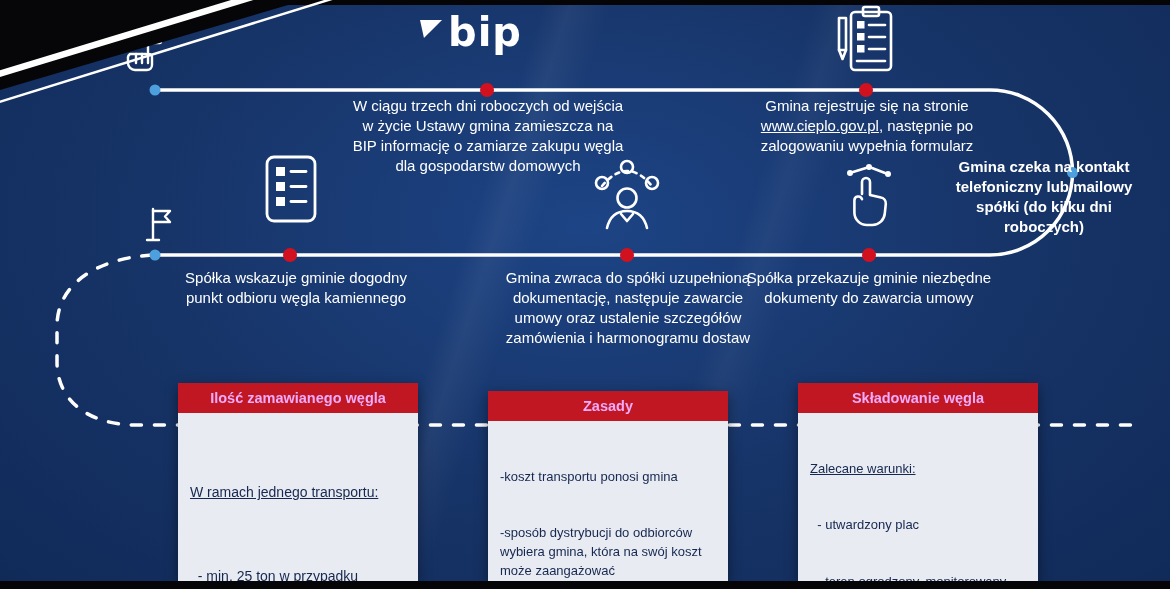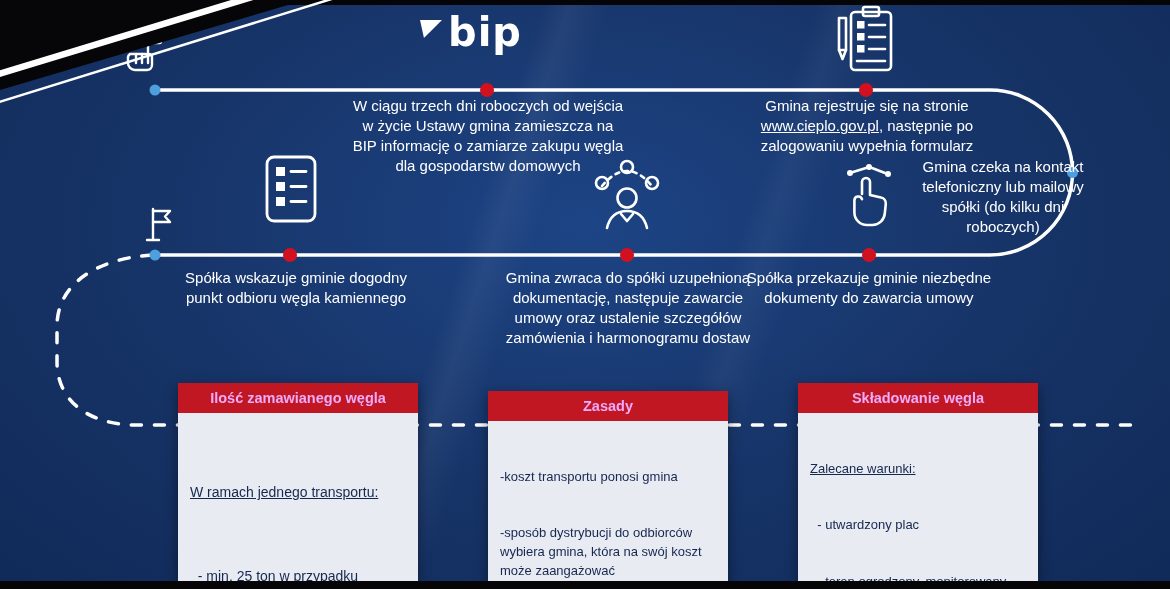--- a/index.html
+++ b/index.html
@@ -136,21 +136,21 @@
       <line x1="5" y1="36" x2="17" y2="36"></line>
     </svg>
   </div>
 
   <div class="step" style="left:352px; top:96px; width:272px;">W ciągu trzech dni roboczych od wejścia w życie Ustawy gmina zamieszcza na BIP informację o zamiarze zakupu węgla dla gospodarstw domowych</div>
 
   <div class="step" style="left:756px; top:96px; width:222px;">
     <span>Gmina rejestruje się na stronie </span><span class="u">www.cieplo.gov.pl</span><span>, następnie po zalogowaniu wypełnia formularz</span>
   </div>
 
-  <div class="step" style="left:911px; top:157px; width:184px;">Gmina czeka na kontakt telefoniczny lub mailowy spółki (do kilku dni roboczych)</div>
+  <div class="step" style="left:952px; top:157px; width:184px;font-weight:bold;">Gmina czeka na kontakt telefoniczny lub mailowy spółki (do kilku dni roboczych)</div>
 
   <div class="step" style="left:175px; top:268px; width:242px;">Spółka wskazuje gminie dogodny punkt odbioru węgla kamiennego</div>
 
   <div class="step" style="left:500px; top:268px; width:256px;">Gmina zwraca do spółki uzupełnioną dokumentację, następuje zawarcie umowy oraz ustalenie szczegółów zamówienia i harmonogramu dostaw</div>
 
   <div class="step" style="left:740px; top:268px; width:258px;">Spółka przekazuje gminie niezbędne dokumenty do zawarcia umowy</div>
 
   <div class="card" style="left:178px;">
     <div class="card-header">Ilość zamawianego węgla</div>
     <div class="card-body body-1">

